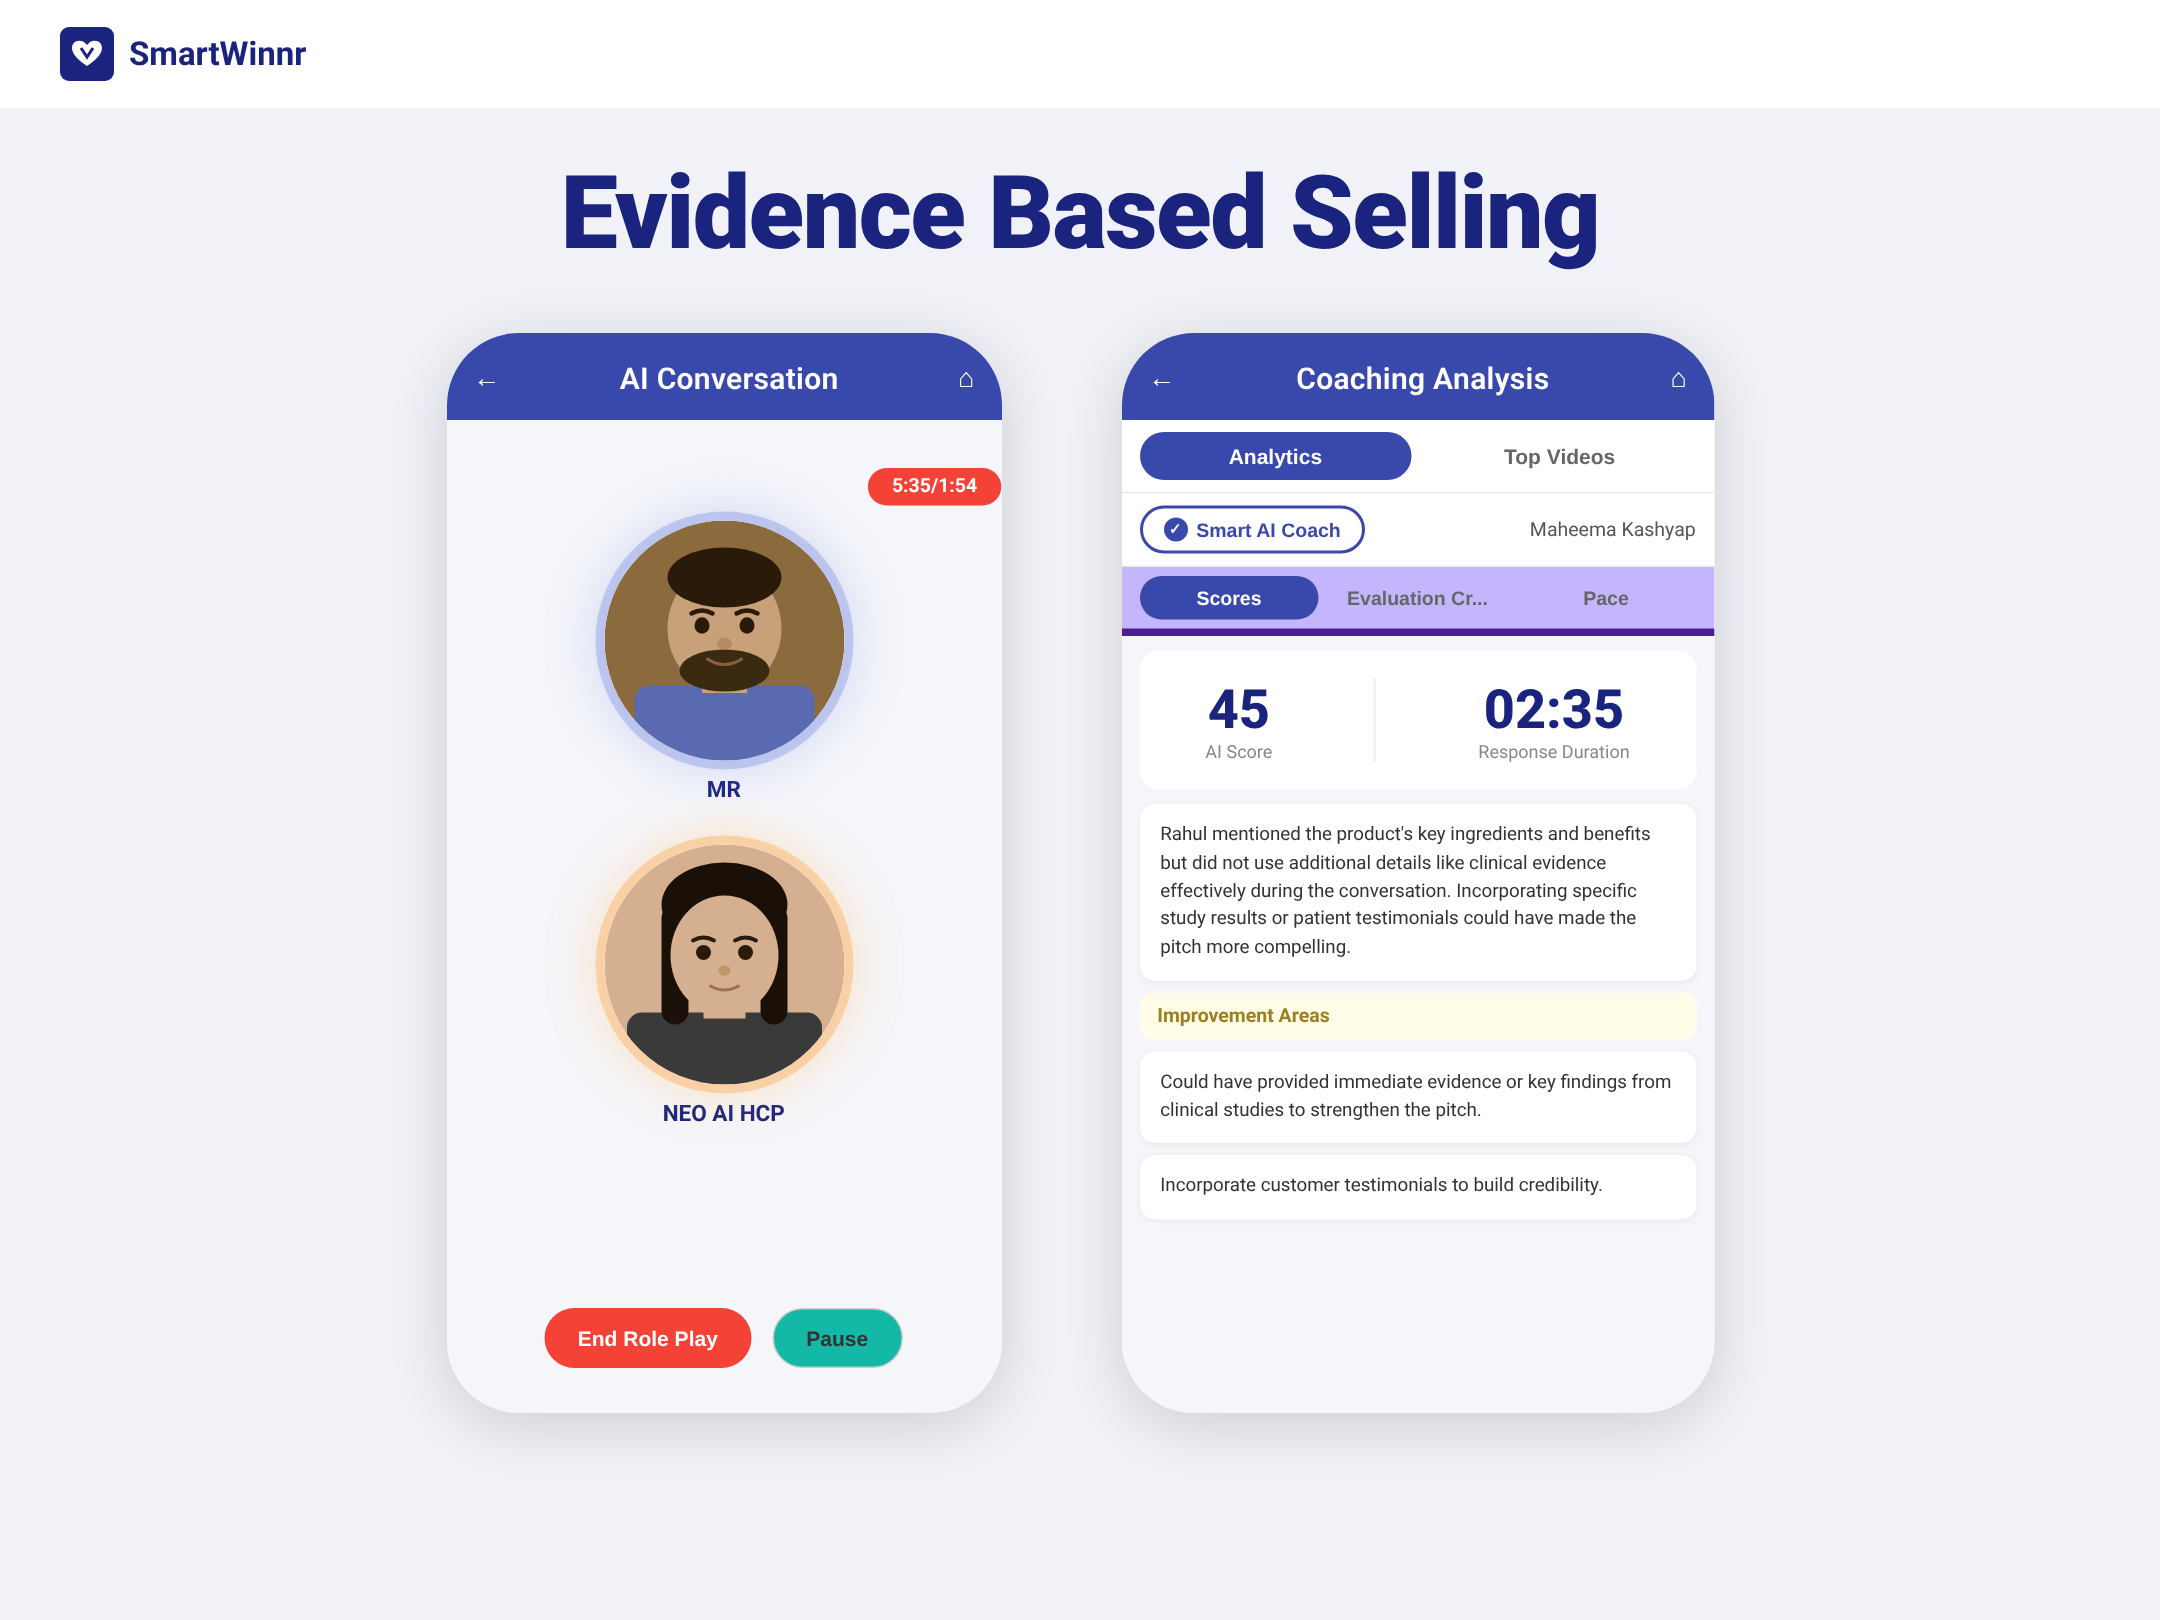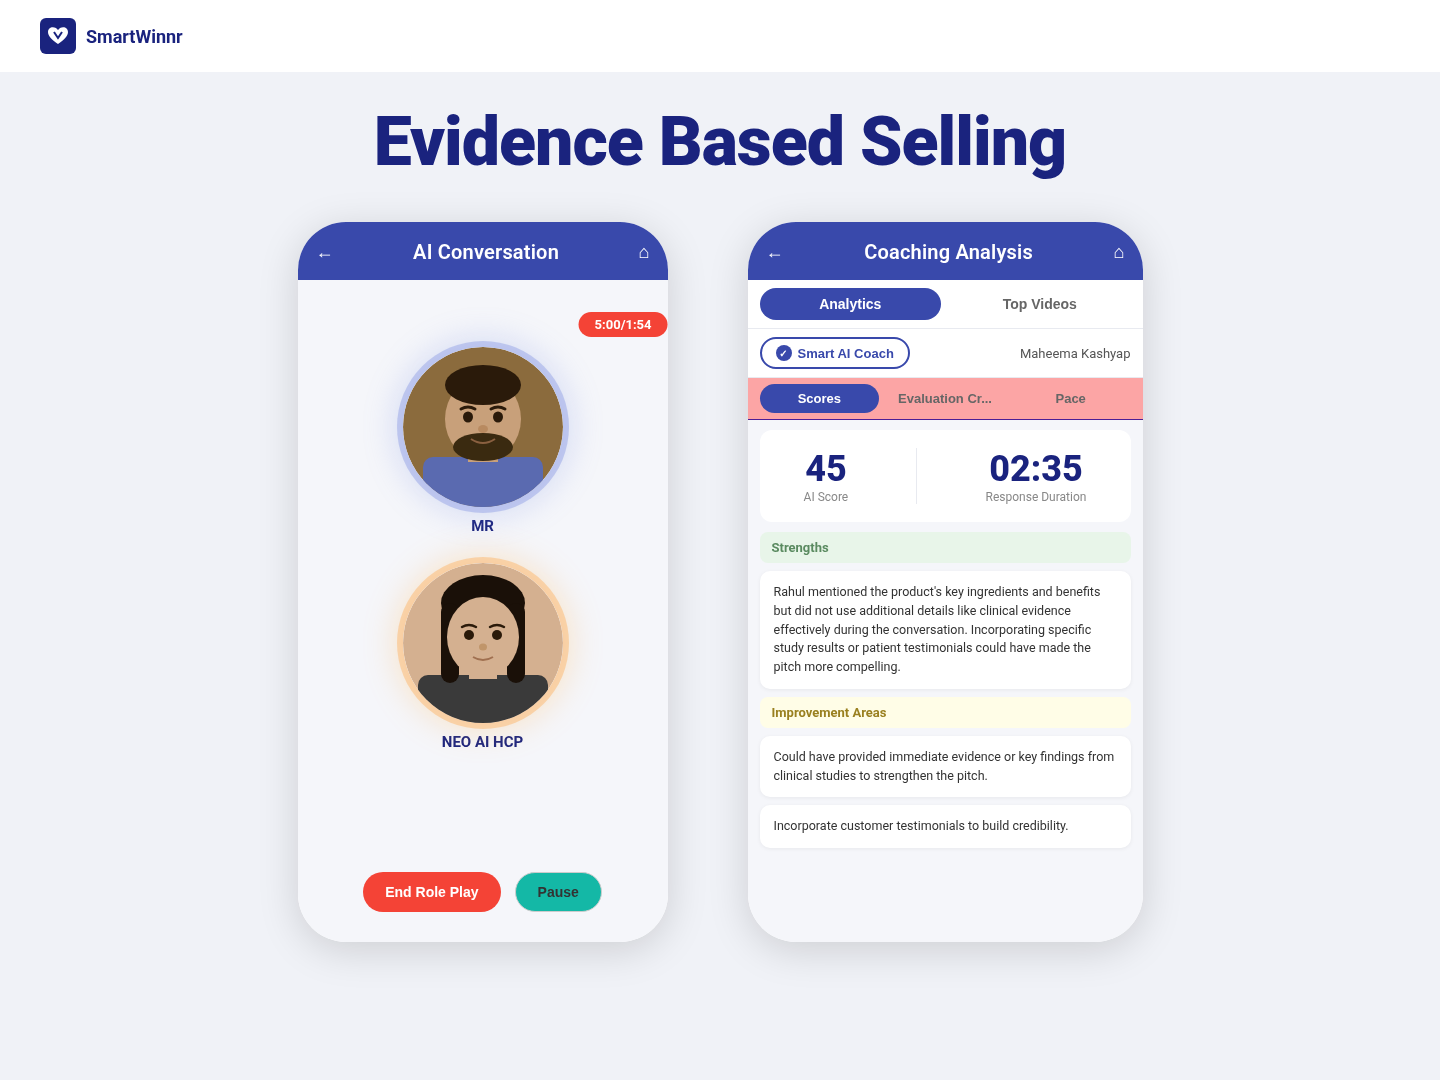--- a/index.html
+++ b/index.html
@@ -22,21 +22,21 @@
     .logo-container {
       display: flex;
       align-items: center;
       gap: 10px;
     }
     .logo-icon {
       width: 36px;
       height: 36px;
     }
     .logo-text {
-      font-size: 18px;
+      font-size: 22px;
       font-weight: 700;
       color: #1a237e;
     }
 
     
     .main-title {
       text-align: center;
       font-size: 68px;
       font-weight: 900;
       color: #1a237e;
@@ -227,24 +227,24 @@
       justify-content: center;
       font-size: 10px;
     }
     .user-name {
       font-size: 13px;
       color: #555;
       margin-left: auto;
     }
     .sub-tabs-row {
       display: flex;
-      background: #fca5a5;
+      background: #c4b5fd;
       padding: 6px 12px;
       gap: 6px;
-      border-bottom: 1px solid #4c1d95;
+      border-bottom: 5px solid #4c1d95;
     }
     .sub-tab-btn {
       flex: 1;
       text-align: center;
       padding: 7px 8px;
       border-radius: 16px;
       font-size: 13px;
       font-weight: 600;
       cursor: pointer;
       border: none;
@@ -339,21 +339,21 @@
   <div class="phone-shell phone-left">
     <div class="phone-screen">
 
       <div class="app-bar">
         <span class="app-bar-icon">←</span>
         <span class="app-bar-title">AI Conversation</span>
         <span class="app-bar-icon">⌂</span>
       </div>
 
       <div style="text-align:center; padding-top:14px;">
-        <span class="timer-badge">5:00/1:54</span>
+        <span class="timer-badge">5:35/1:54</span>
       </div>
 
       <div class="conversation-body">
 
         <div class="avatar-circle mr-avatar">
           <svg width="160" height="160" viewBox="0 0 160 160">
 
             <rect width="160" height="160" rx="80" fill="#8B6B3D"></rect>
 
             <rect x="20" y="110" width="120" height="60" rx="10" fill="#5a6ab0"></rect>
@@ -450,21 +450,20 @@
         </div>
         <div class="score-divider"></div>
         <div class="score-item">
           <span class="score-value">02:35</span>
           <span class="score-label">Response Duration</span>
         </div>
       </div>
 
       <div class="analysis-scroll">
 
-        <div class="section-header green">Strengths</div>
         <div class="feedback-card">Rahul mentioned the product's key ingredients and benefits but did not use additional details like clinical evidence effectively during the conversation. Incorporating specific study results or patient testimonials could have made the pitch more compelling.</div>
 
         <div class="section-header yellow">Improvement Areas</div>
         <div class="feedback-card">Could have provided immediate evidence or key findings from clinical studies to strengthen the pitch.</div>
         <div class="feedback-card">Incorporate customer testimonials to build credibility.</div>
 
       </div>
     </div>
   </div>
 

